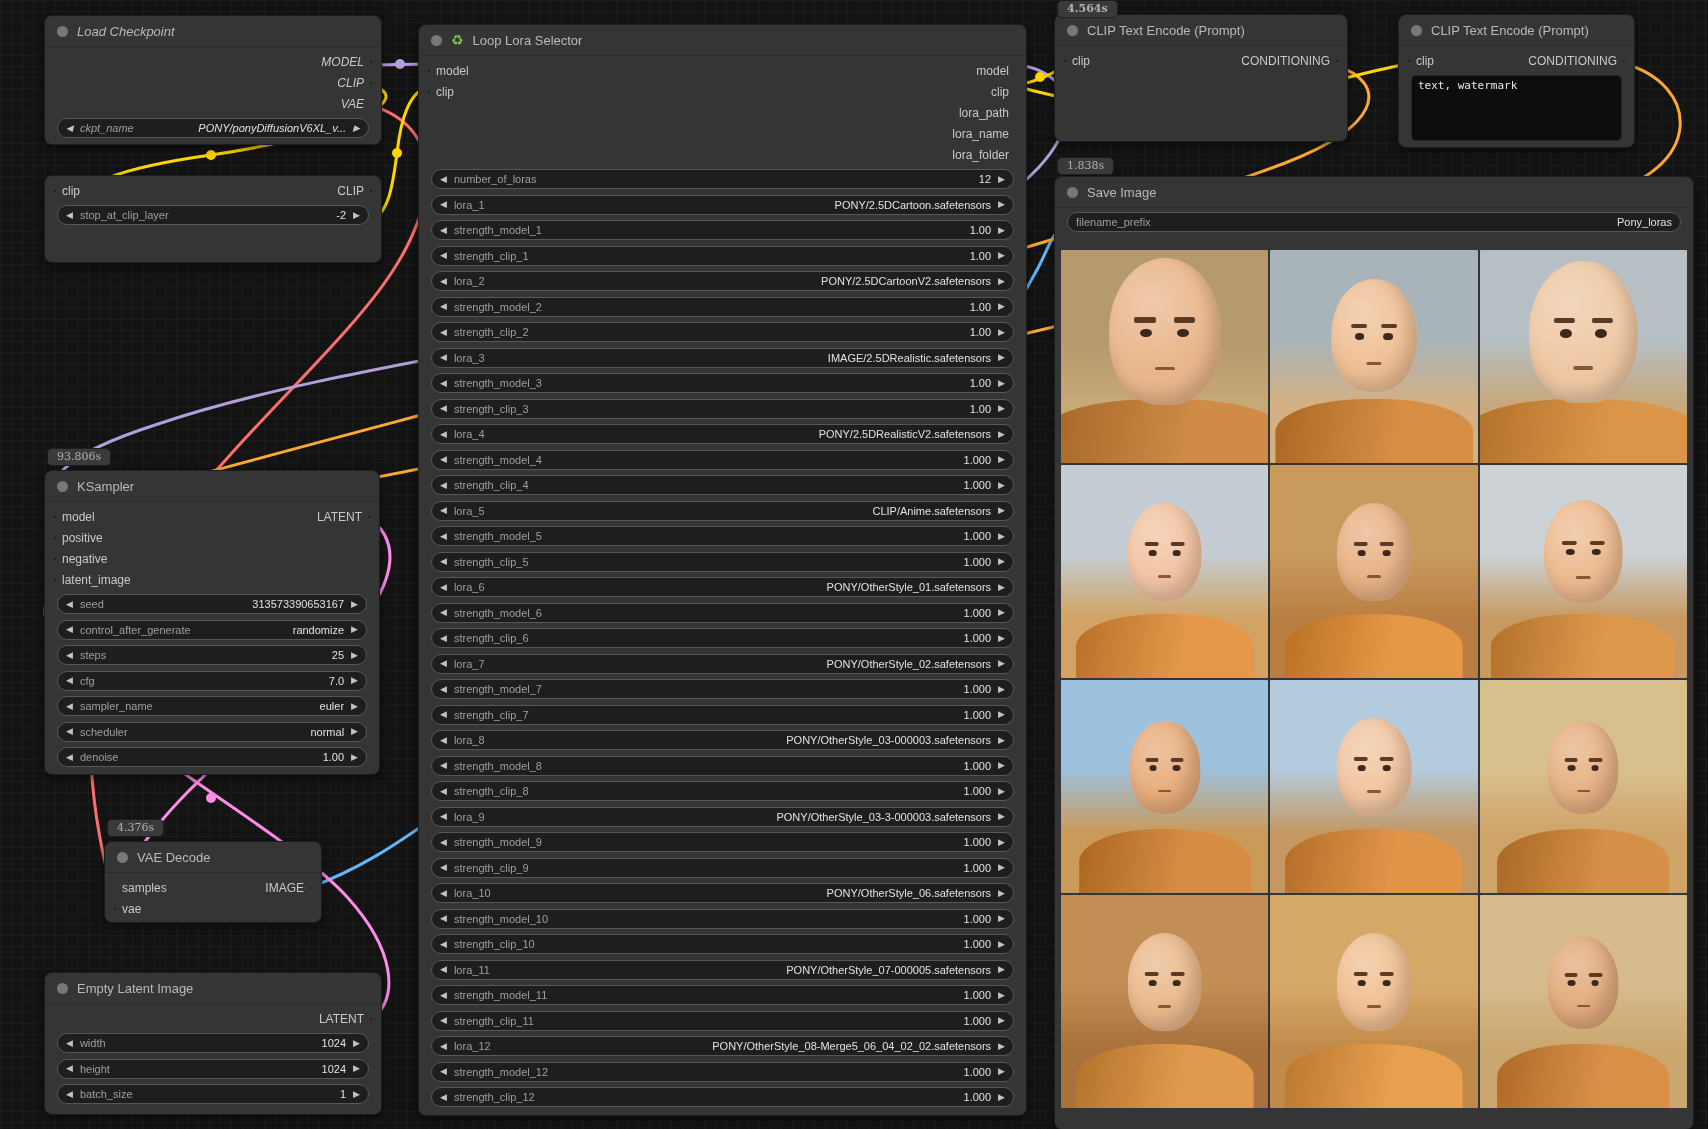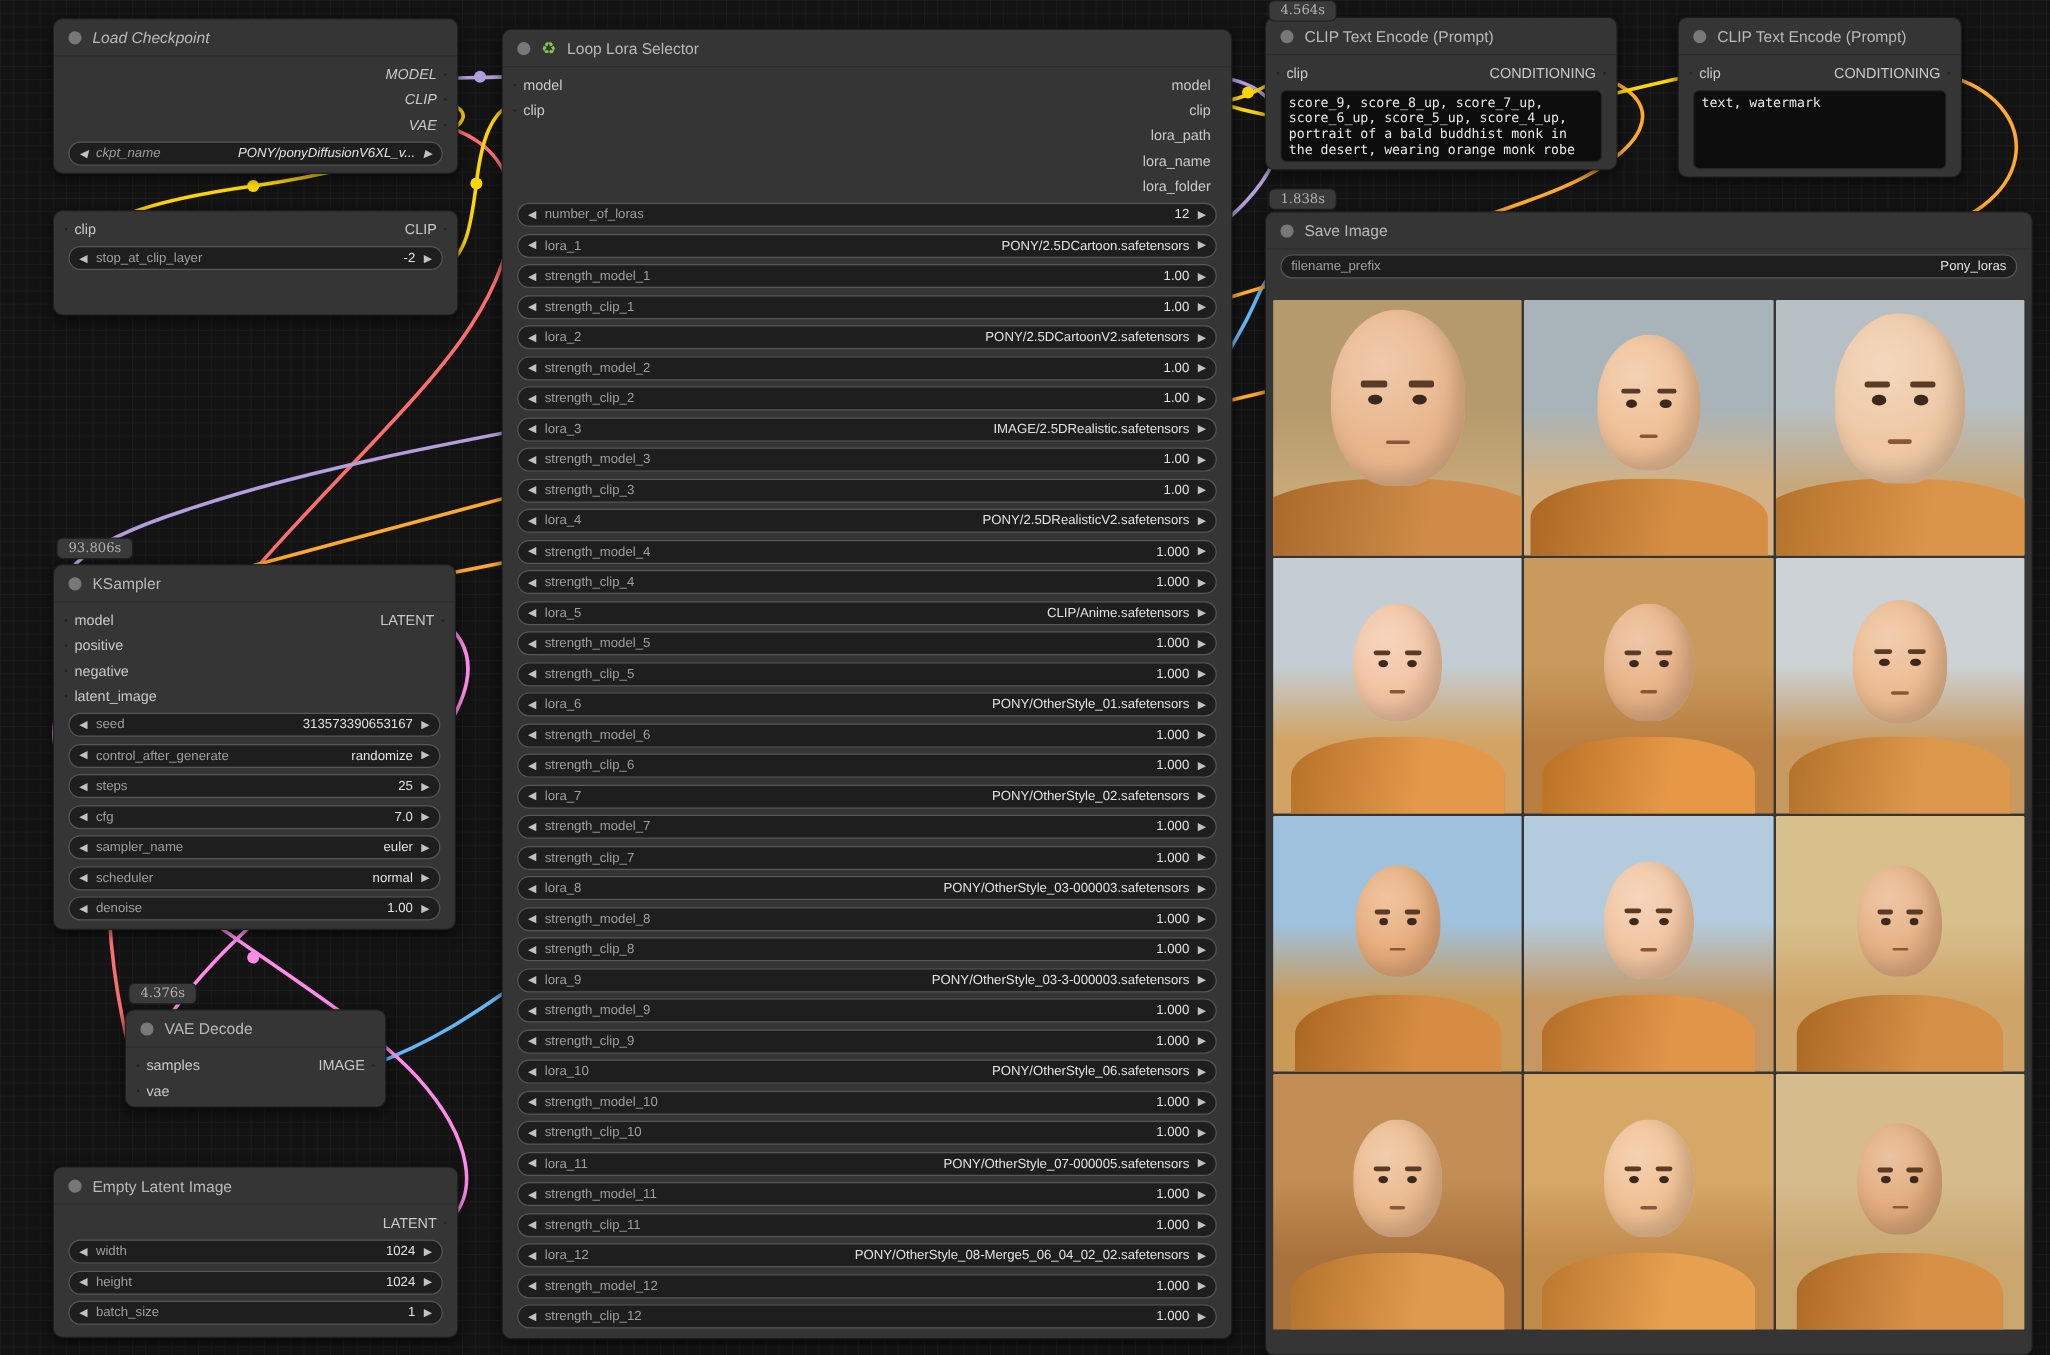--- a/index.html
+++ b/index.html
@@ -589,38 +589,37 @@
       <div class="widget">
         <span class="arr">◀</span>
         <span class="wname">strength_clip_12</span>
         <span class="wval">1.000</span>
         <span class="arr">▶</span>
       </div>
     </div>
 </div>
 
 <div class="node" style="left:1054px;top:14px;width:294px;height:128px;">
-  <div class="timer" style="top:-15px;">4.564s</div>
+  <div class="timer" style="top:-15px;font-weight:bold;">4.564s</div>
   <div class="ntitle">
     <span class="cdot"></span>
     <span>CLIP Text Encode (Prompt)</span>
   </div>
   <div class="slots">
     <div class="srow">
       <span class="in">
           <span class="c-clip"><span class="dot"></span></span>
           <span class="slotlabel">clip</span>
         </span>
       <span class="out">
           <span class="slotlabel">CONDITIONING</span>
           <span class="c-cond"><span class="dot"></span></span>
         </span>
     </div>
   </div>
-  <div class="tarea" style="height:50px;">score_9, score_8_up, score_7_up, score_6_up, score_5_up, score_4_up, portrait of a bald buddhist monk in the desert, wearing orange monk robe</div>
 </div>
 
 <div class="node" style="left:1398px;top:14px;width:237px;height:134px;">
   <div class="ntitle">
     <span class="cdot"></span>
     <span>CLIP Text Encode (Prompt)</span>
   </div>
   <div class="slots">
     <div class="srow">
       <span class="in">

